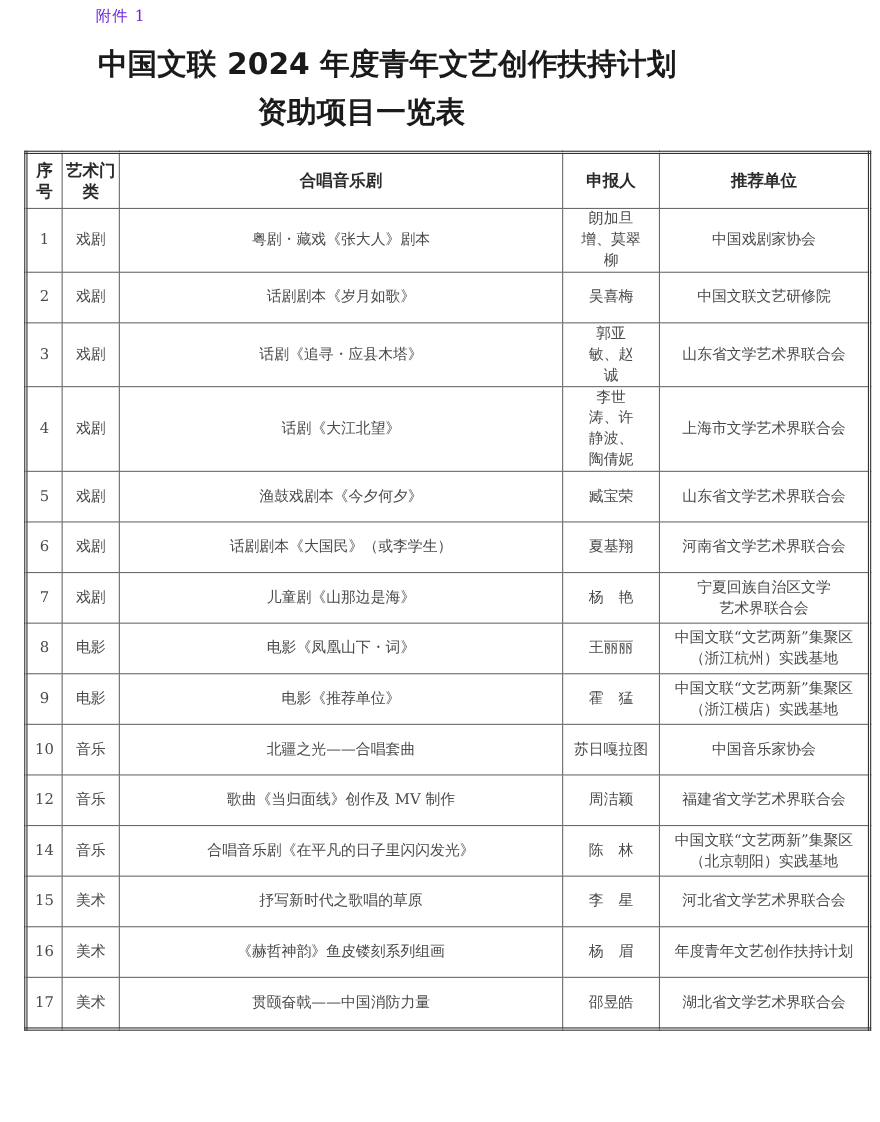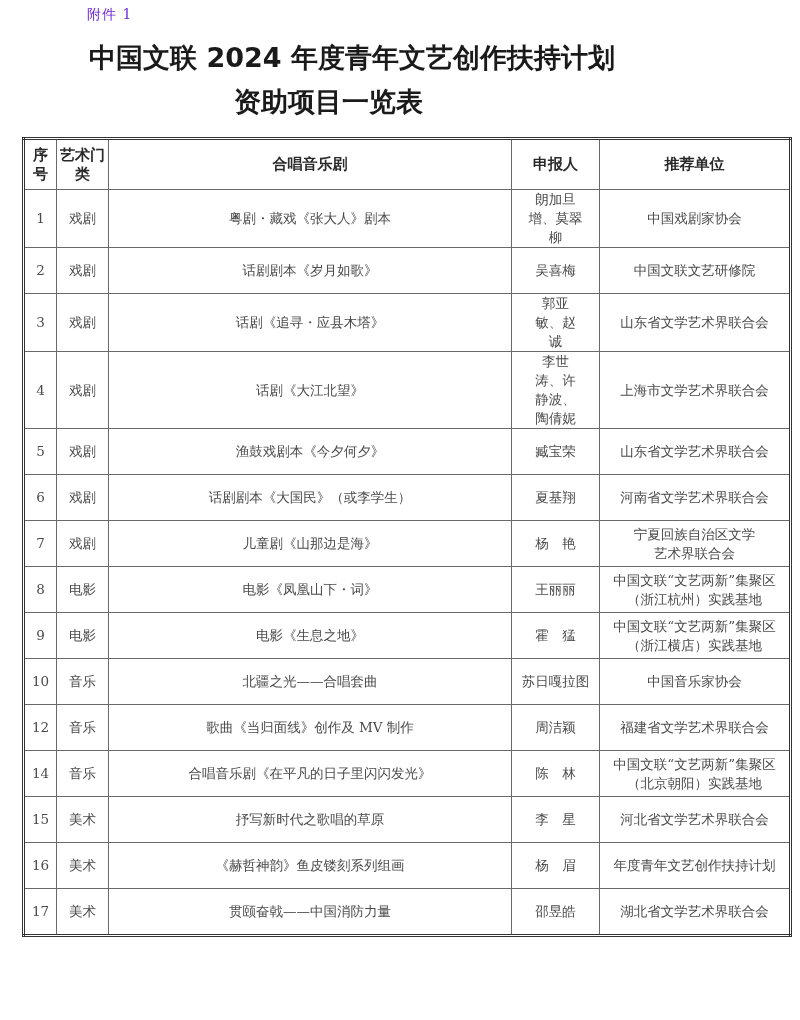--- a/index.html
+++ b/index.html
@@ -121,21 +121,21 @@
     <tr class="h46">
       <td class="num">8</td>
       <td>电影</td>
       <td>电影《凤凰山下・词》</td>
       <td>王丽丽</td>
       <td class="org">中国文联“文艺两新”集聚区（浙江杭州）实践基地</td>
     </tr>
     <tr class="h46">
       <td class="num">9</td>
       <td>电影</td>
-      <td>电影《生息之地》</td>
+      <td>电影《推荐单位》</td>
       <td>霍　猛</td>
       <td class="org">中国文联“文艺两新”集聚区（浙江横店）实践基地</td>
     </tr>
     <tr class="h46">
       <td class="num">10</td>
       <td>音乐</td>
       <td>北疆之光——合唱套曲</td>
       <td>苏日嘎拉图</td>
       <td class="org">中国音乐家协会</td>
     </tr>

